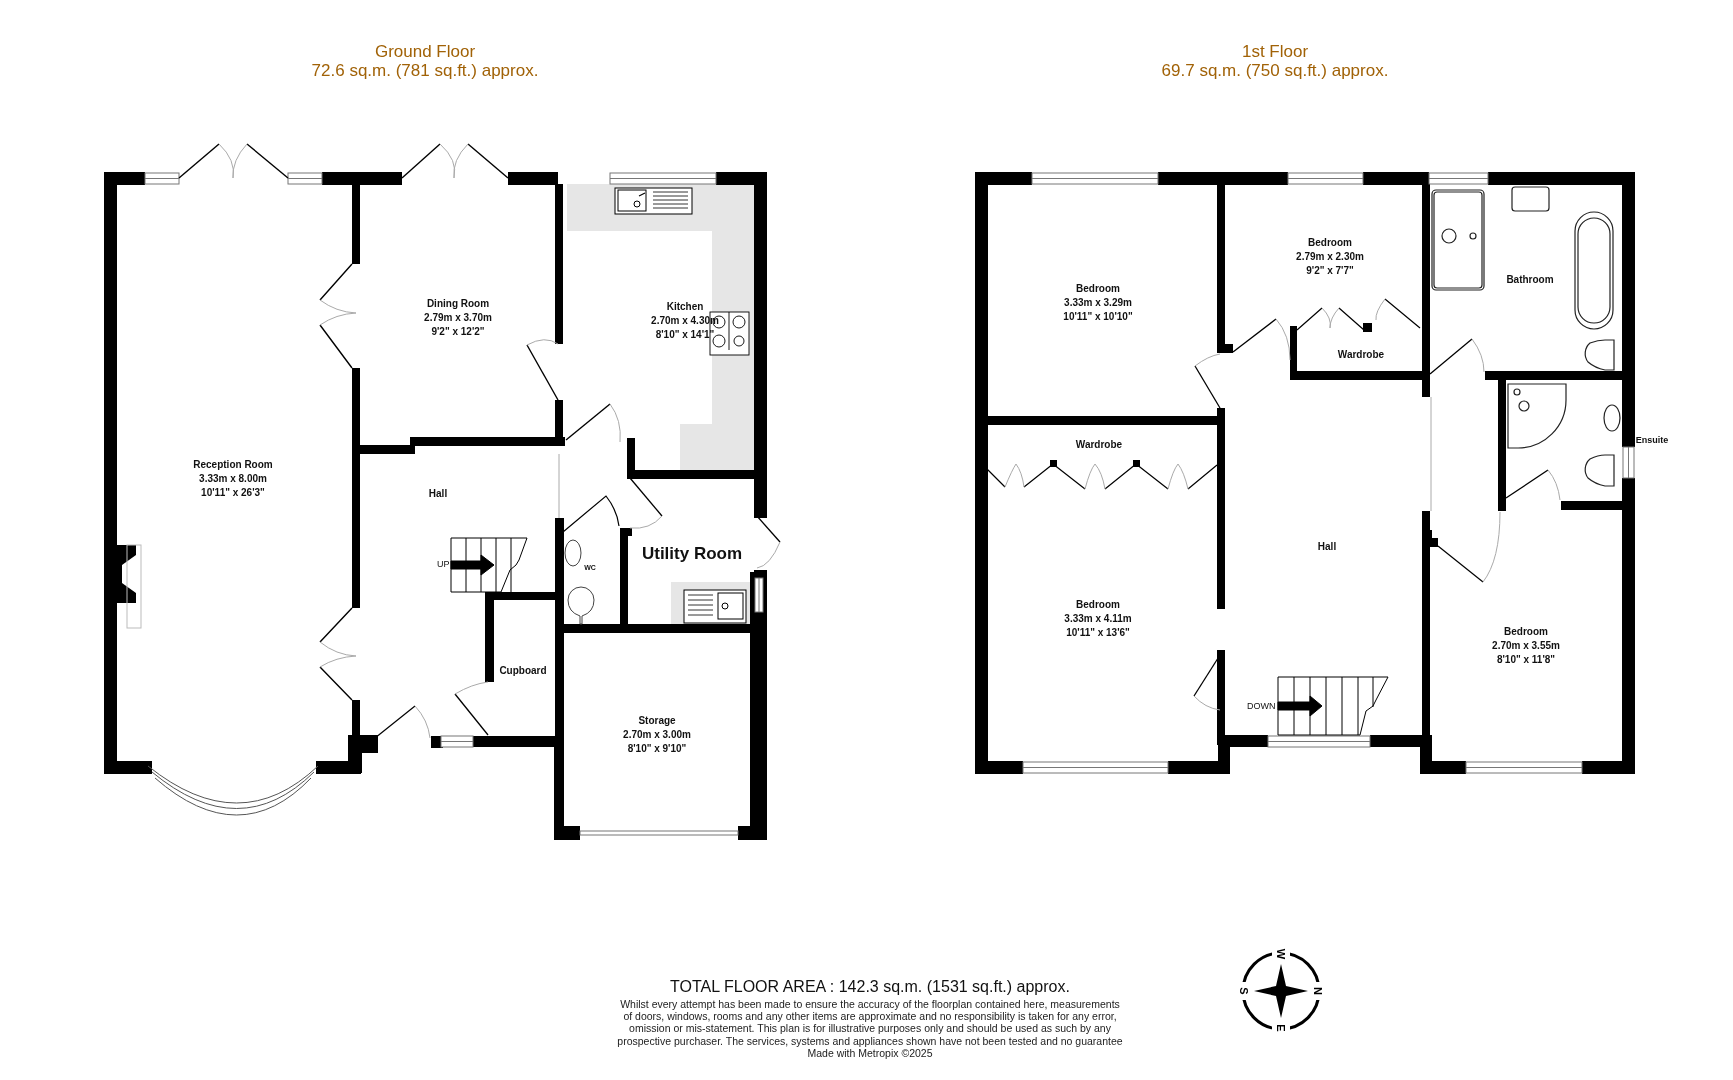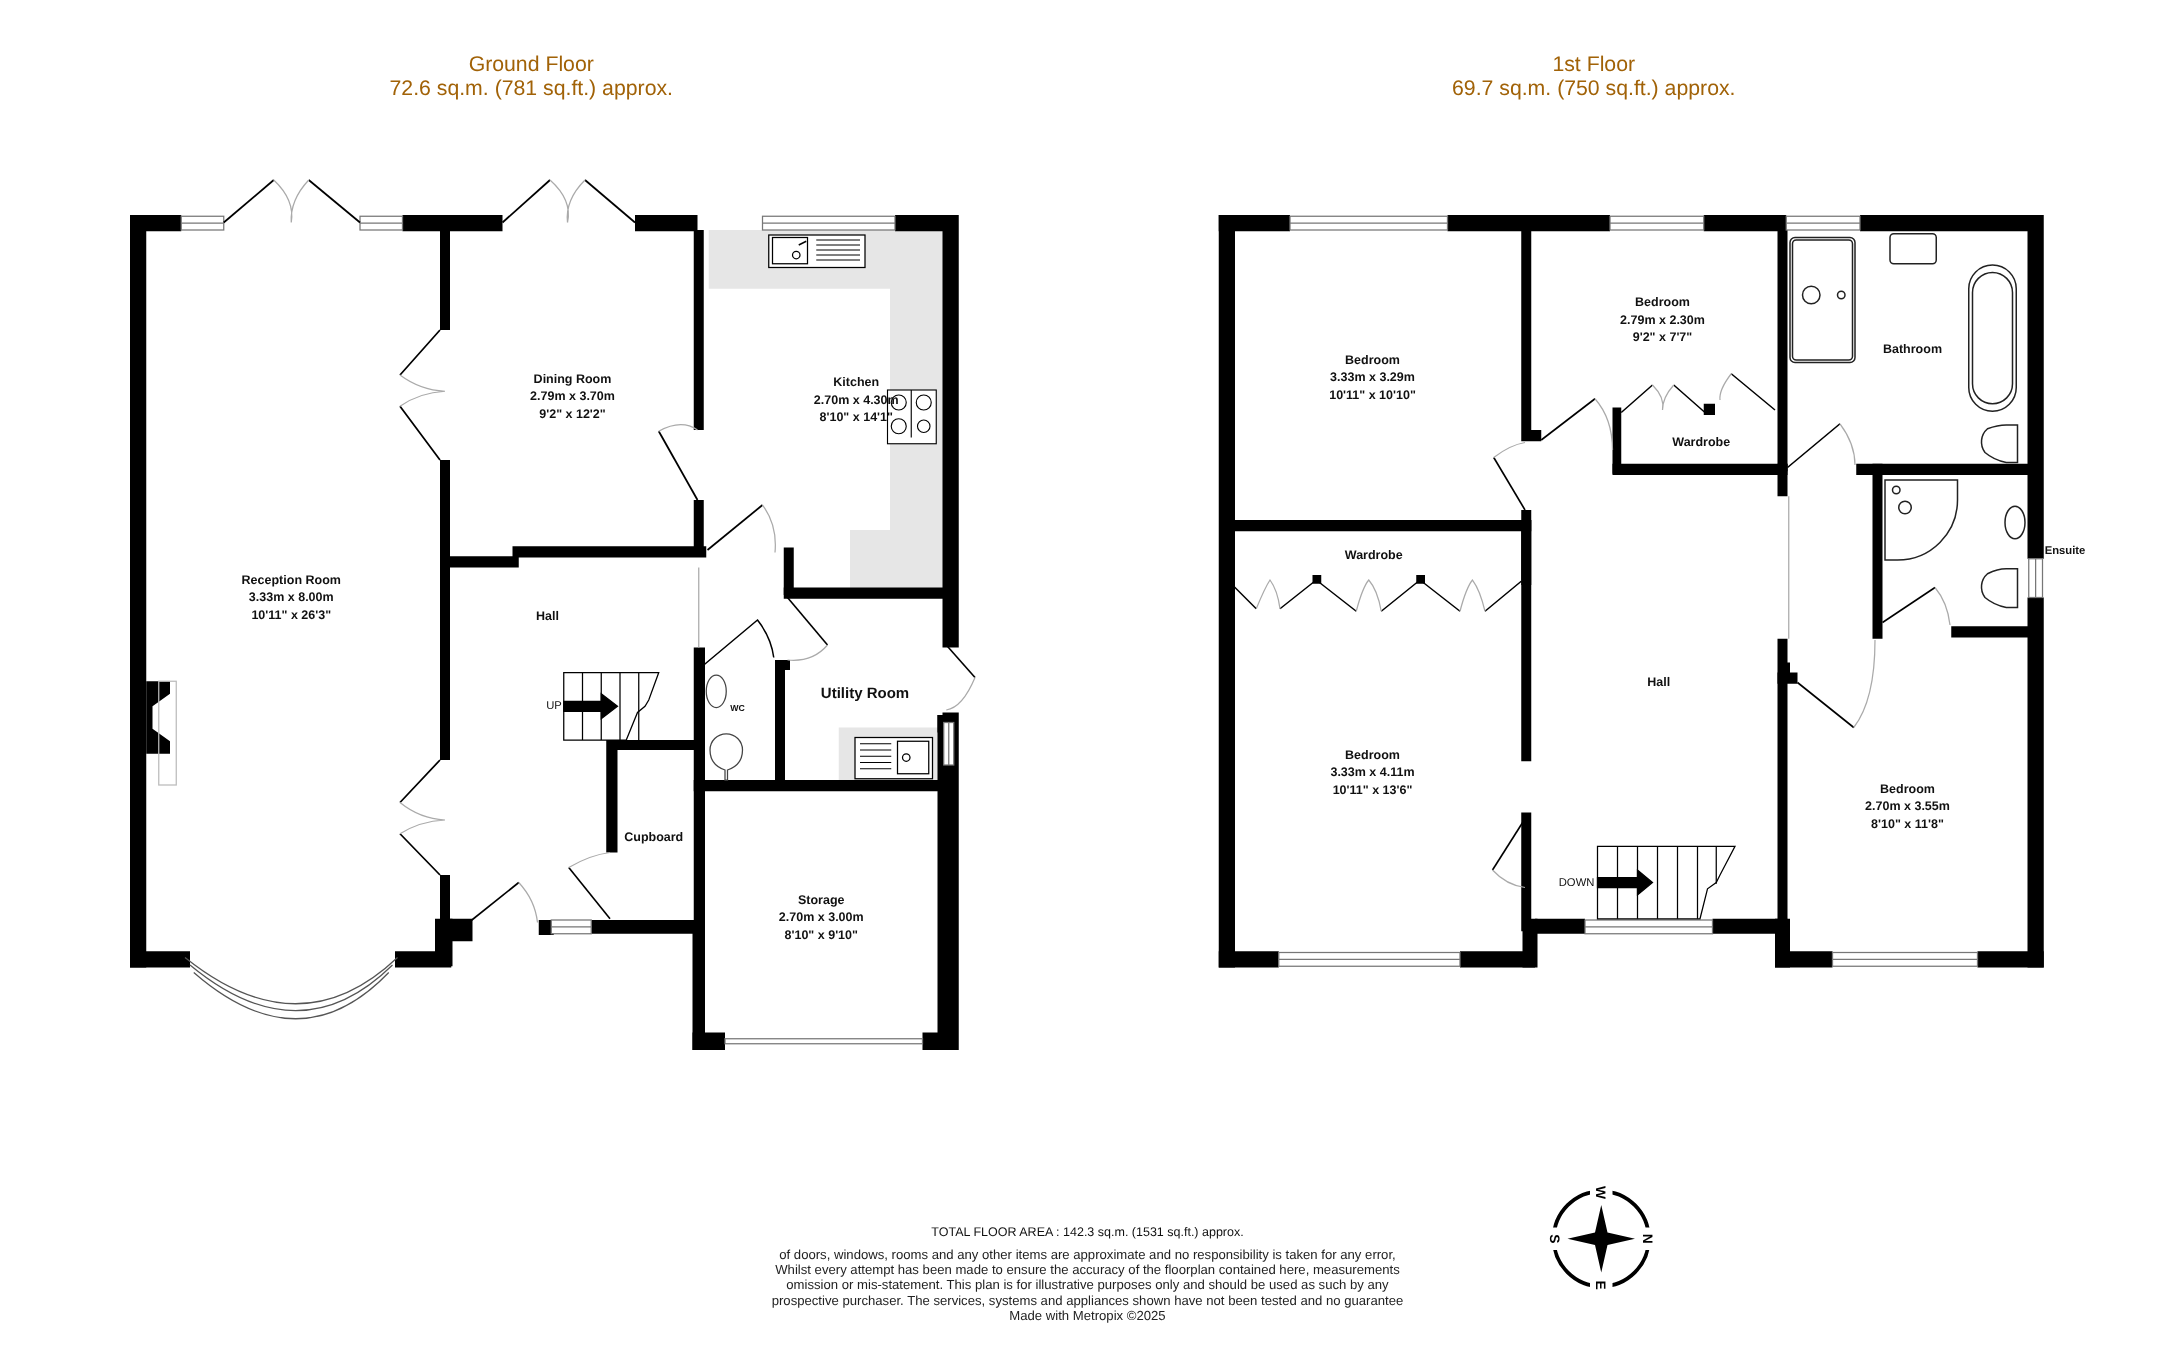--- a/index.html
+++ b/index.html
@@ -5,21 +5,21 @@
   html, body { margin: 0; padding: 0; background: #ffffff; }
   body { width: 1733px; height: 1080px; position: relative; overflow: hidden; font-family: "Liberation Sans", sans-serif; color: #111; }
   .floor-title { position: absolute; text-align: center; font-size: 17px; line-height: 19px; color: #a16207; }
   .floor-title .name { display: block; }
   svg.plan { position: absolute; left: 0; top: 0; }
   .room-label { position: absolute; text-align: center; font-weight: bold; font-size: 10px; line-height: 14px; color: #111; white-space: nowrap; transform: translateX(-50%); }
   .room-label.small { font-size: 9px; }
   .room-label.tiny { font-size: 7px; }
   .stair-text { position: absolute; font-size: 9px; color: #111; }
   .footer { position: absolute; left: 560px; top: 977px; width: 620px; text-align: center; }
-  .footer .total { font-size: 10px; line-height: 20px; color: #111; }
+  .footer .total { font-size: 16px; line-height: 20px; color: #111; }
   .footer .disclaimer { font-size: 10.5px; line-height: 12.2px; color: #222; margin-top: 1px; }
   .compass { position: absolute; left: 1236px; top: 946px; width: 90px; height: 90px; }
 </style>
 </head>
 <body>
 
 <div class="floor-title" style="left:250px; top:42px; width:350px;">
   <span class="name">Ground Floor</span>
   <span class="name">72.6 sq.m. (781 sq.ft.) approx.</span>
 </div>
@@ -336,21 +336,21 @@
   <div>9'2"  x 12'2"</div>
 </div>
 <div class="room-label" style="left:657px; top:300px;margin-left:28px;">
   <div>Kitchen</div>
   <div>2.70m  x 4.30m</div>
   <div>8'10"  x 14'1"</div>
 </div>
 <div class="room-label" style="left:438px; top:487px;">
   <div>Hall</div>
 </div>
-<div class="room-label" style="left:692px; top:547px; font-size:12px;">
+<div class="room-label" style="left:692px; top:547px; font-size:17px;">
   <div>Utility Room</div>
 </div>
 <div class="room-label tiny" style="left:590px; top:561px;">
   <div>WC</div>
 </div>
 <div class="room-label" style="left:523px; top:664px;">
   <div>Cupboard</div>
 </div>
 <div class="room-label" style="left:657px; top:714px;">
   <div>Storage</div>
@@ -392,22 +392,22 @@
 <div class="room-label" style="left:1526px; top:625px;">
   <div>Bedroom</div>
   <div>2.70m  x 3.55m</div>
   <div>8'10"  x 11'8"</div>
 </div>
 <div class="stair-text" style="left:1247px; top:701px;">DOWN</div>
 
 <div class="footer">
   <div class="total">TOTAL FLOOR AREA : 142.3 sq.m. (1531 sq.ft.) approx.</div>
   <div class="disclaimer">
+    <div>Whilst every attempt has been made to ensure the accuracy of the floorplan contained here, measurements</div>
     <div>of doors, windows, rooms and any other items are approximate and no responsibility is taken for any error,</div>
-    <div>Whilst every attempt has been made to ensure the accuracy of the floorplan contained here, measurements</div>
     <div>omission or mis-statement. This plan is for illustrative purposes only and should be used as such by any</div>
     <div>prospective purchaser. The services, systems and appliances shown have not been tested and no guarantee</div>
     <div>Made with Metropix ©2025</div>
   </div>
 </div>
 
 <svg class="compass" viewBox="0 0 90 90" xmlns="http://www.w3.org/2000/svg">
   <circle cx="45" cy="45" r="38" fill="none" stroke="#000" stroke-width="3"></circle>
   <rect x="36" y="2" width="18" height="12" fill="#fff"></rect>
   <rect x="76" y="36" width="12" height="18" fill="#fff"></rect>

